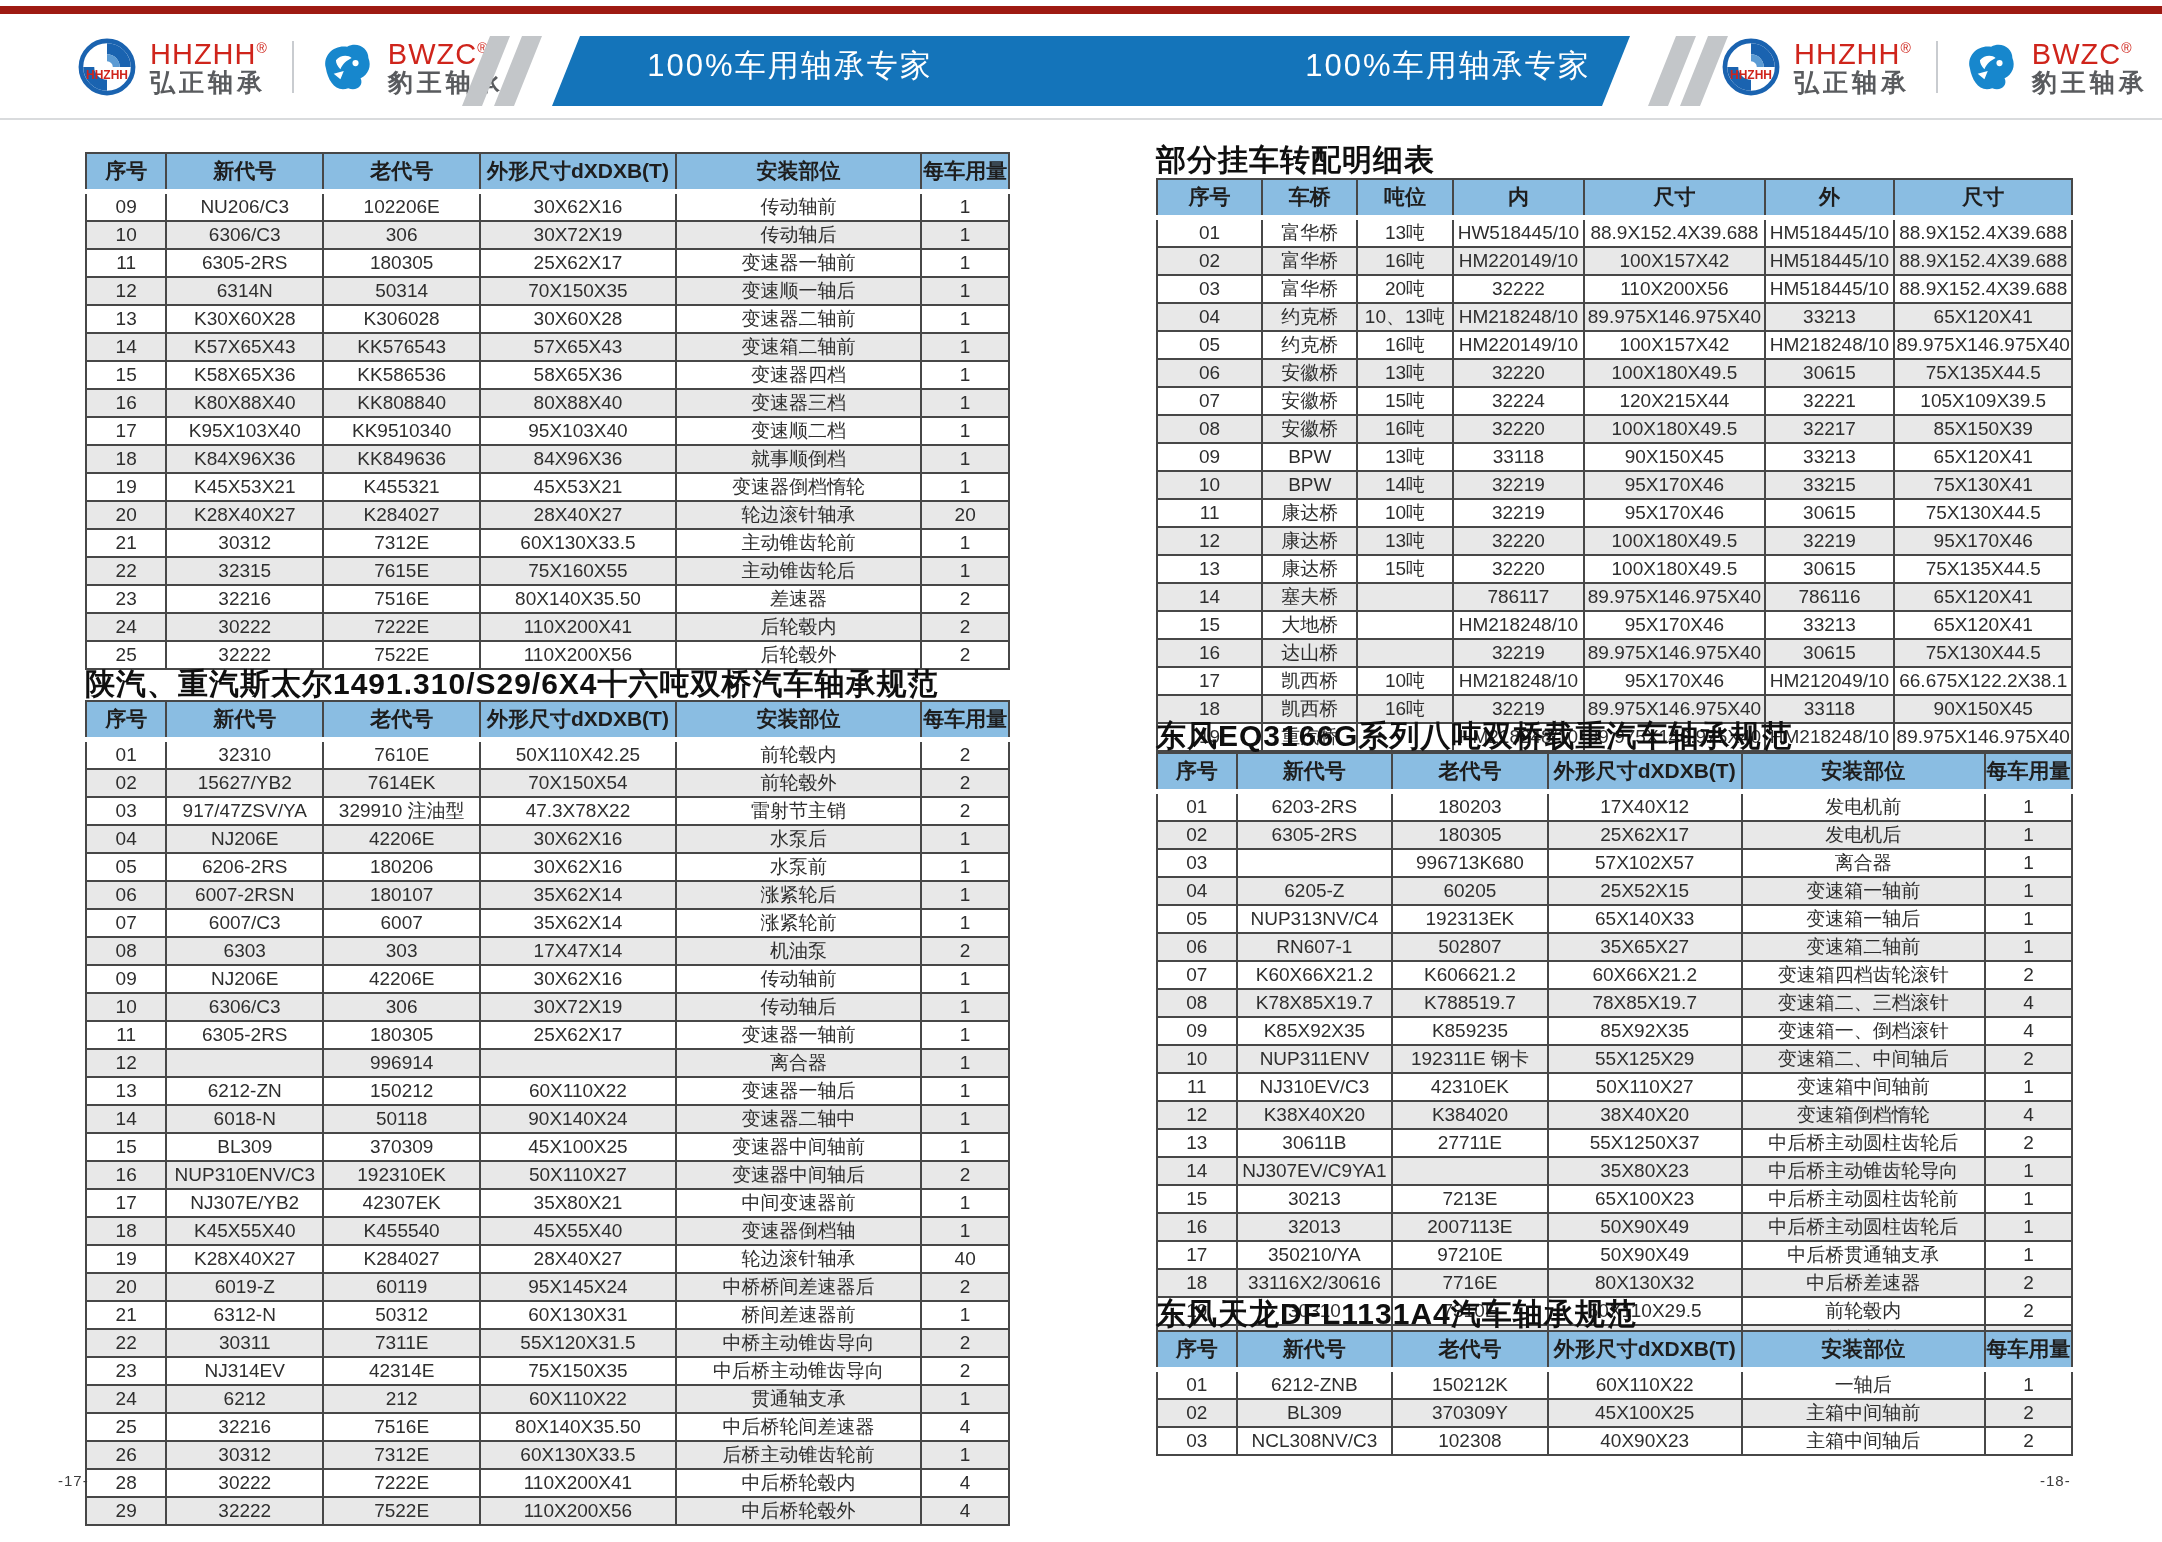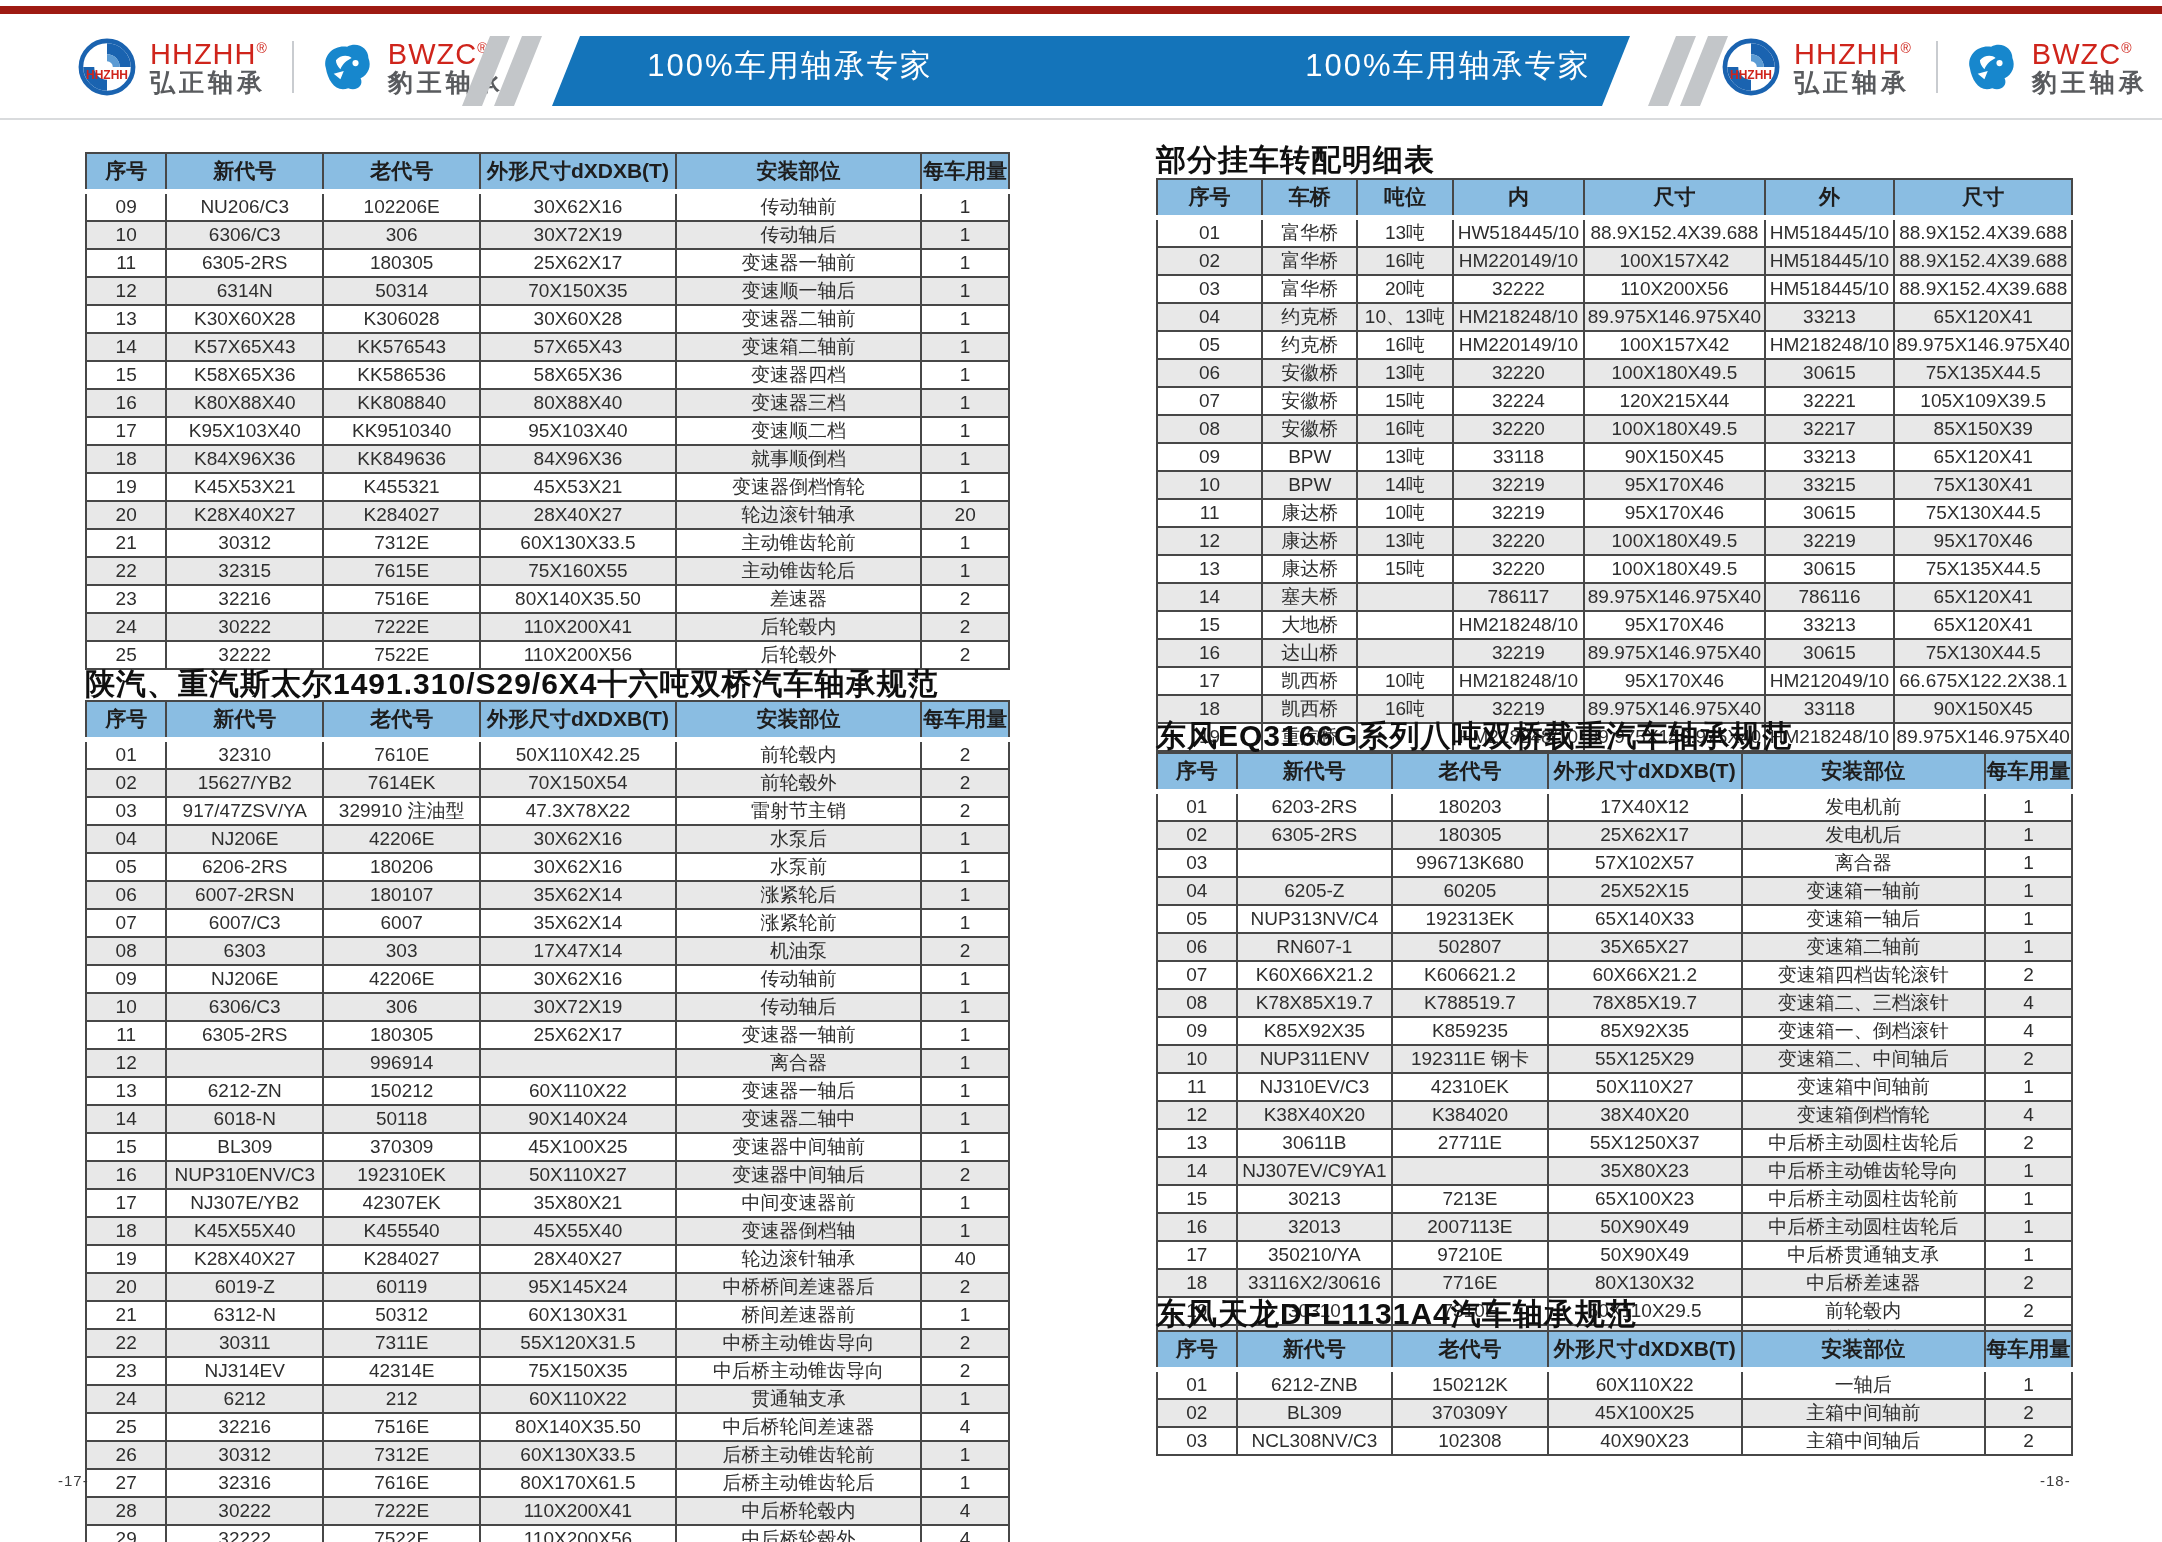--- a/index.html
+++ b/index.html
@@ -514,28 +514,20 @@
         </tr>
         <tr>
           <td>26</td>
           <td>30312</td>
           <td>7312E</td>
           <td>60X130X33.5</td>
           <td>后桥主动锥齿轮前</td>
           <td>1</td>
         </tr>
         <tr>
-          <td>27</td>
-          <td>32316</td>
-          <td>7616E</td>
-          <td>80X170X61.5</td>
-          <td>后桥主动锥齿轮后</td>
-          <td>1</td>
-        </tr>
-        <tr>
           <td>28</td>
           <td>30222</td>
           <td>7222E</td>
           <td>110X200X41</td>
           <td>中后桥轮毂内</td>
           <td>4</td>
         </tr>
         <tr>
           <td>29</td>
           <td>32222</td>

